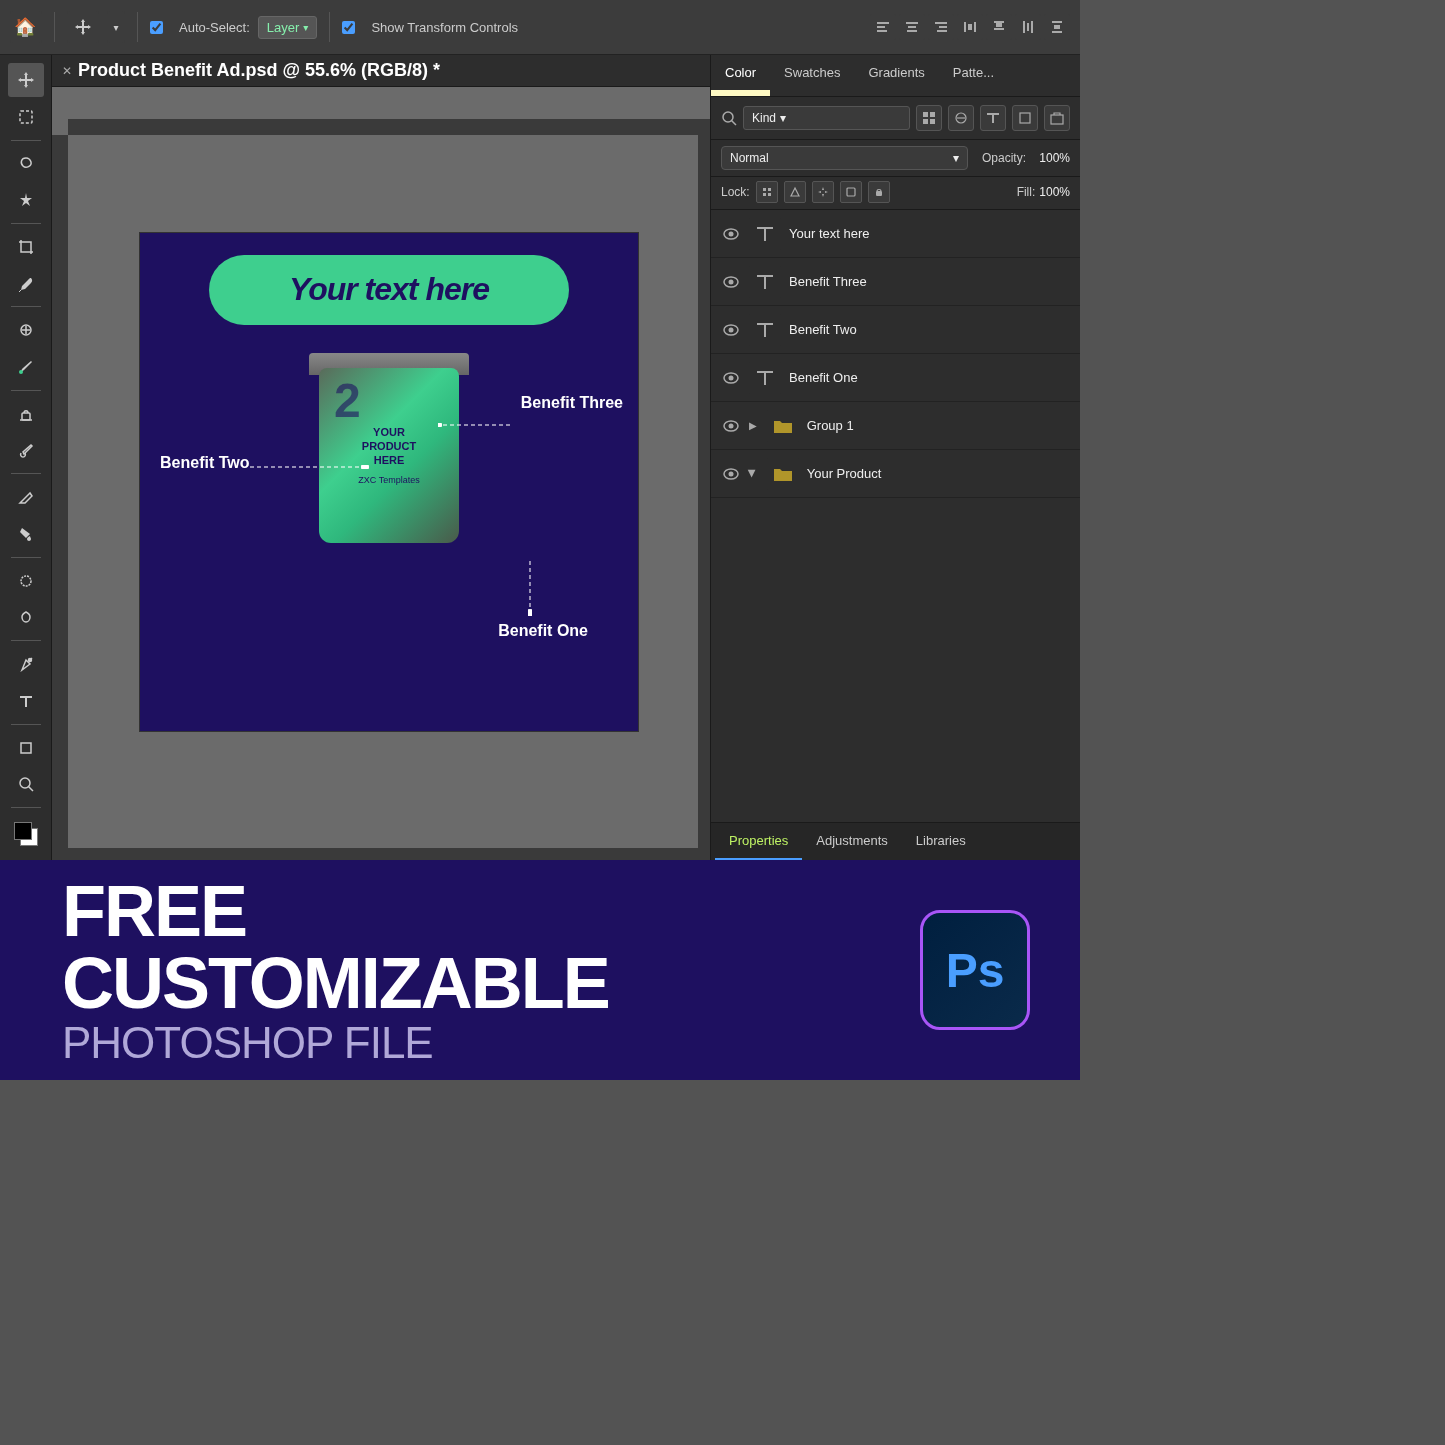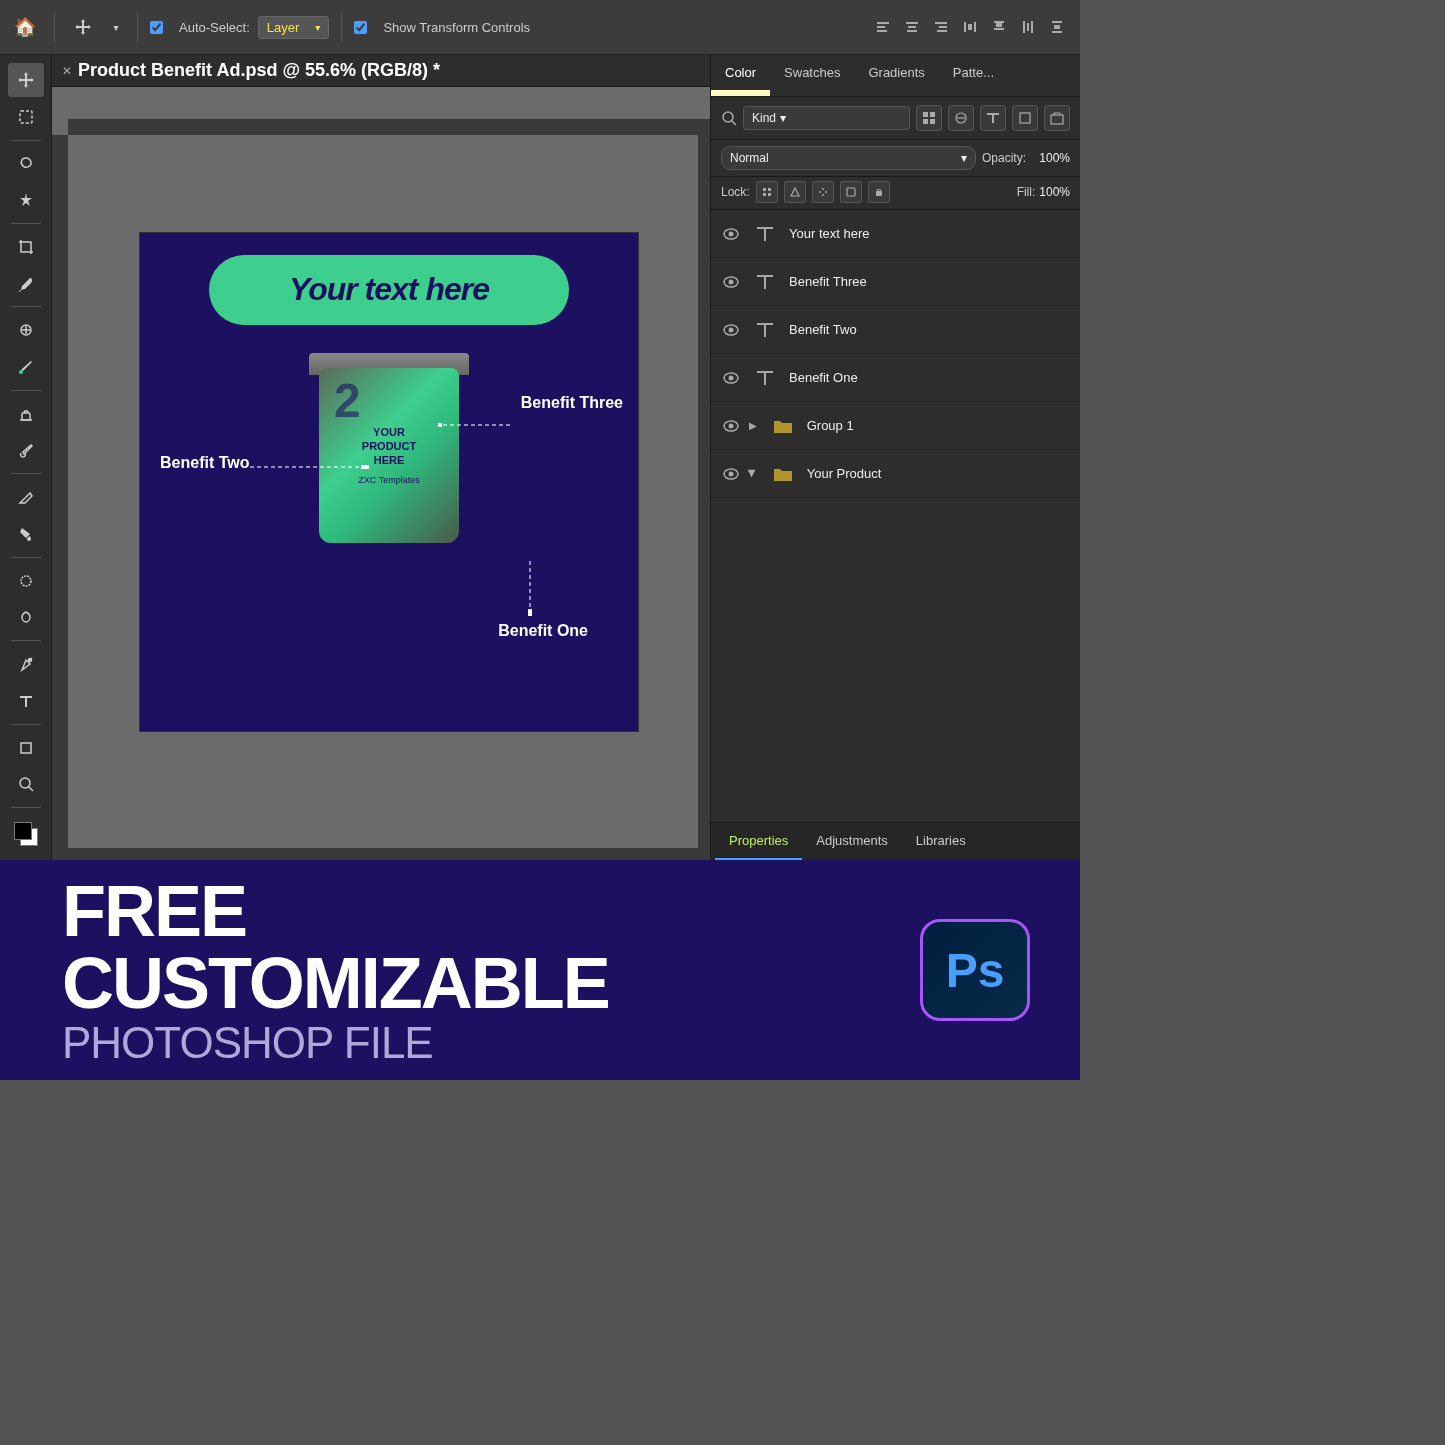--- a/index.html
+++ b/index.html
@@ -27,23 +27,23 @@
       background: #3c3c3c;
       display: flex; align-items: center; justify-content: center;
       color: #ccc; font-size: 18px; cursor: pointer; border-radius: 3px;
     }
     .toolbar-separator { width: 1px; height: 30px; background: #555; margin: 0 4px; }
     .toolbar-checkbox {
       display: flex; align-items: center; gap: 16px; color: #ccc; font-size: 13px;
     }
     .toolbar-checkbox input { accent-color: #4a9eff; }
     .toolbar-dropdown {
-      display: flex; align-items: center; gap: 16px;
+      display: flex; align-items: center; gap: 4px;
       background: #555; border: 1px solid #666;
-      padding: 3px 8px; border-radius: 3px; color: #fde047; font-size: 13px; cursor: pointer;
+      padding: 3px 8px; border-radius: 3px; color: #86efac; font-size: 13px; cursor: pointer;
     }
     .toolbar-align-icons { display: flex; gap: 3px; margin-left: auto; }
     .align-icon {
       width: 26px; height: 26px; background: #3c3c3c;
       display: flex; align-items: center; justify-content: center;
       color: #aaa; font-size: 12px; cursor: pointer; border-radius: 2px;
     }
 
     
     .main-area {
@@ -192,25 +192,25 @@
       display: flex; align-items: center; justify-content: center;
       color: #aaa; font-size: 12px; cursor: pointer; background: #3a3a3a;
     }
 
     .blend-row {
       display: flex; align-items: center; gap: 6px;
       padding: 6px 10px; border-bottom: 1px solid #1a1a1a;
     }
     .blend-dropdown {
       flex: 1; background: #3a3a3a; border: 1px solid #555;
-      padding: 4px 8px; border-radius: 9px; color: #eee; font-size: 12px; cursor: pointer;
+      padding: 4px 8px; border-radius: 4px; color: #eee; font-size: 12px; cursor: pointer;
       display: flex; align-items: center; justify-content: space-between;
     }
     .opacity-row { display: flex; align-items: center; gap: 4px; }
-    .opacity-label { color: #ccc; font-size: 12px; }
+    .opacity-label { color: #ccc; font-size: 12px; margin-left: 8px; }
     .opacity-value { color: #eee; font-size: 12px; min-width: 40px; text-align: right; }
 
     .lock-row {
       display: flex; align-items: center; gap: 6px;
       padding: 4px 10px 6px; border-bottom: 1px solid #1a1a1a;
     }
     .lock-label { color: #ccc; font-size: 12px; }
     .lock-icon {
       width: 22px; height: 22px;
       display: flex; align-items: center; justify-content: center;
@@ -277,21 +277,21 @@
     }
     .promo-customizable {
       font-size: 72px; font-weight: 900; color: #fff;
       line-height: 1; letter-spacing: -2px;
     }
     .promo-photoshop {
       font-size: 44px; font-weight: 400; color: #b0a8d8;
       line-height: 1; letter-spacing: -1px; margin-top: 2px;
     }
     .ps-icon {
-      width: 110px; height: 102px;
+      width: 110px; height: 120px;
       background: linear-gradient(135deg, #001f3f, #0a2a4a);
       border-radius: 20px;
       border: 3px solid #a855f7;
       display: flex; align-items: center; justify-content: center;
       margin-left: 40px; flex-shrink: 0;
     }
     .ps-letters {
       font-size: 48px; font-weight: 900; color: #4a9eff;
       font-family: Arial, sans-serif;
     }

